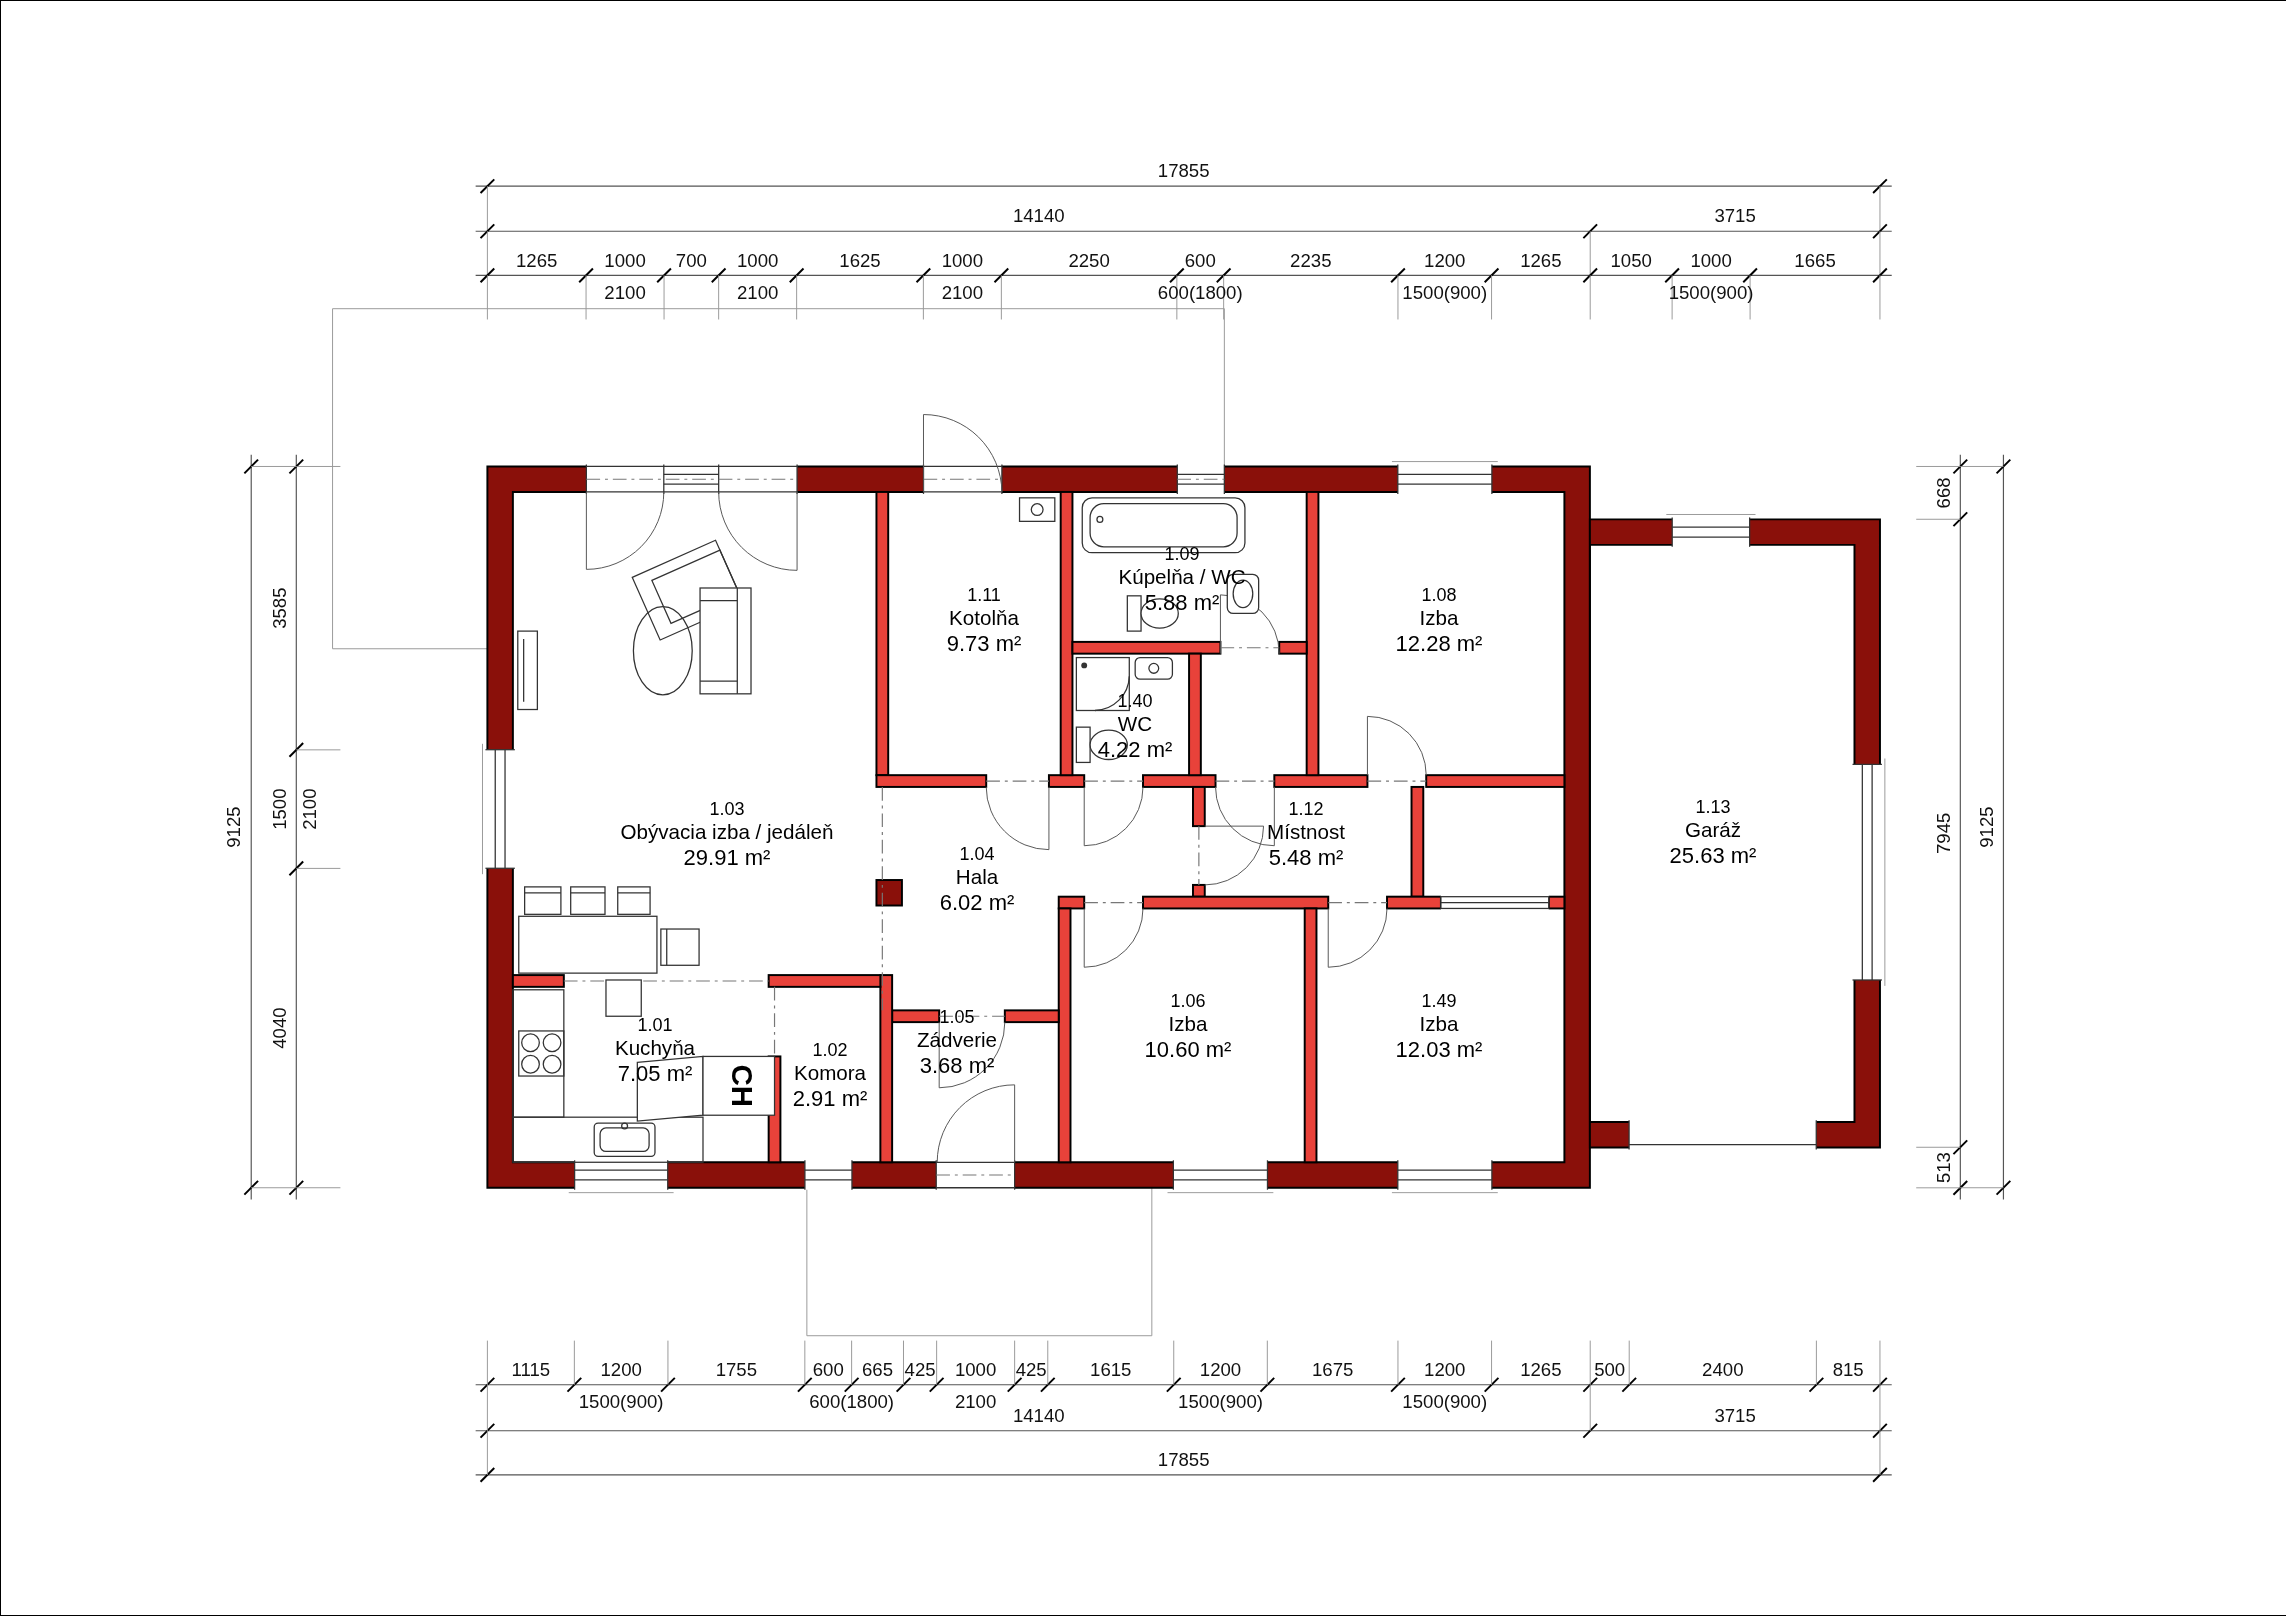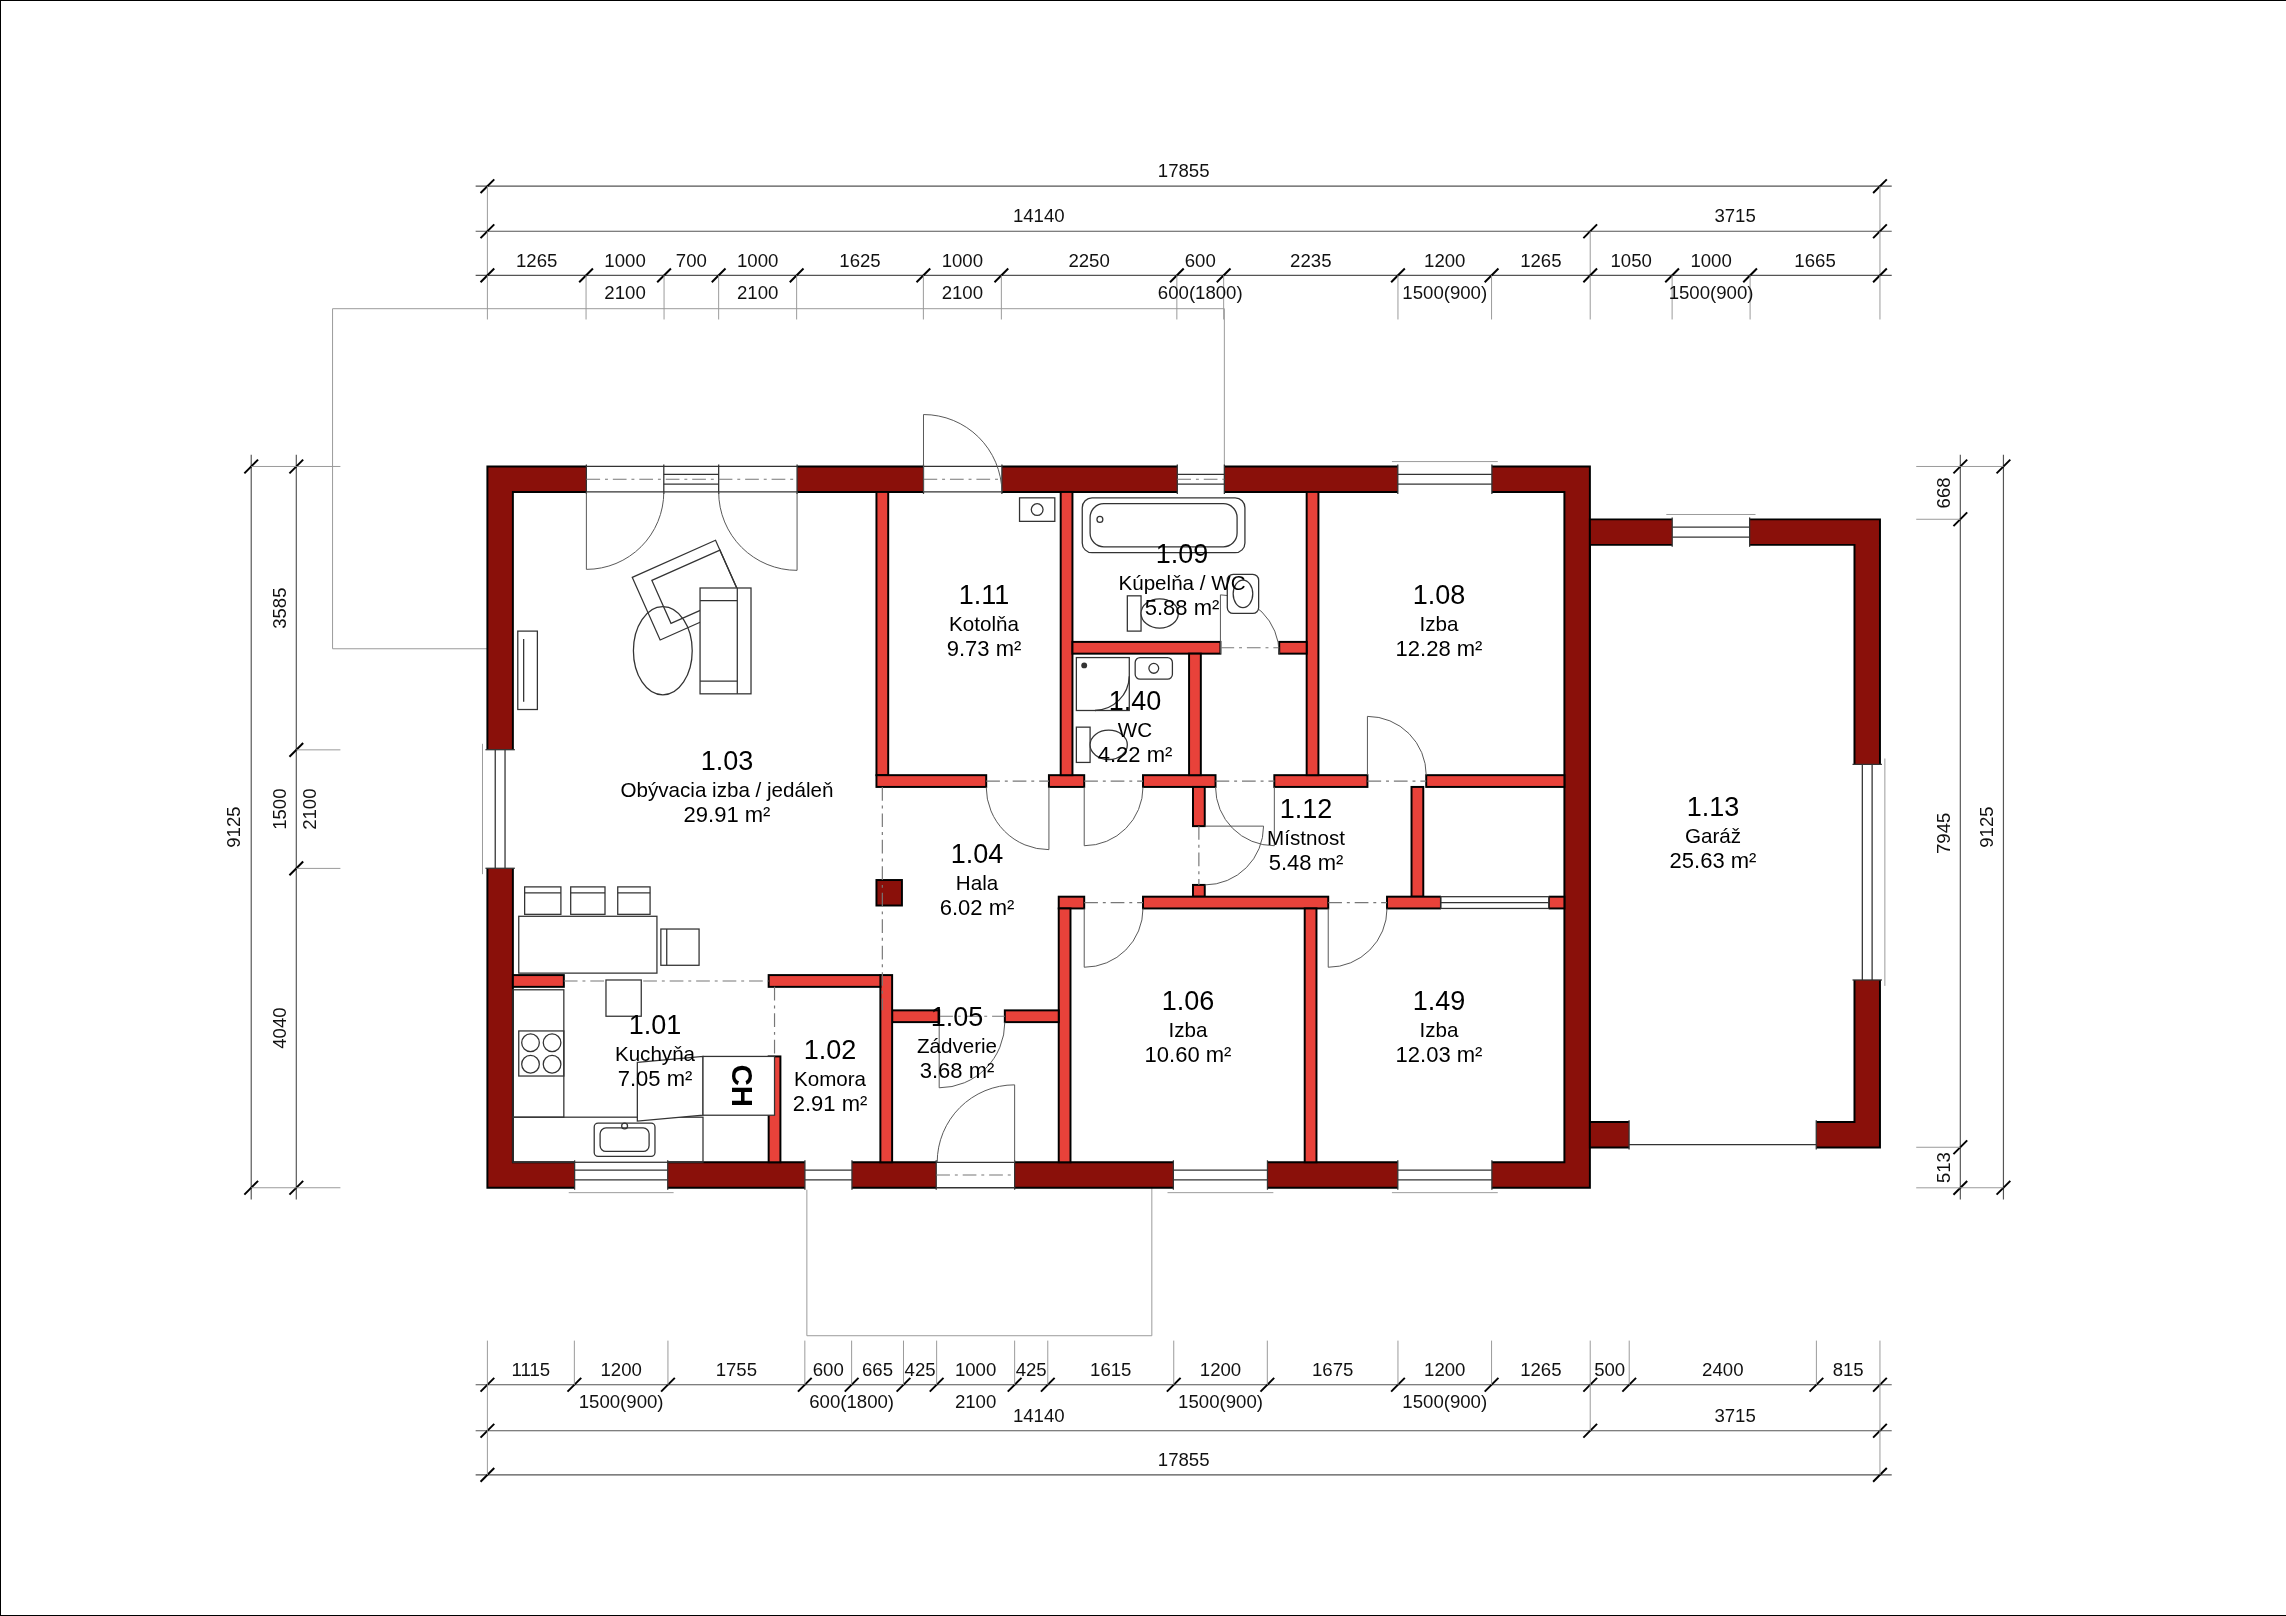--- a/index.html
+++ b/index.html
@@ -6,21 +6,21 @@
   .sheet{
     position:relative; width:2287px; height:1616px; background:#fff;
     font-family:"Liberation Sans", sans-serif; box-shadow: inset 0 0 0 1px #000;
     overflow:hidden;
   }
   svg{position:absolute;left:0;top:0;}
   .room-label{
     position:absolute; transform:translate(-50%,-50%);
     text-align:center; color:#000; white-space:nowrap; line-height:1.18;
   }
-  .room-label .rn{font-size:27px;}
+  .room-label .rn{font-size:18px;}
   .room-label .rm{font-size:20.6px;}
   .room-label .ra{font-size:22px;}
   text.dim{font-size:19px; fill:#111;}
   text.chtxt{font-size:30px; fill:#000; font-weight:bold;}
   .w-ext{fill:#8a100a; stroke:#000; stroke-width:2;}
   .w-int{fill:#e8423a; stroke:#000; stroke-width:2;}
   .thin{stroke:#333; stroke-width:1.3; fill:none;}
   .thin2{stroke:#555; stroke-width:1; fill:none;}
   .guide{stroke:#999; stroke-width:1; fill:none;}
   .dimline{stroke:#555; stroke-width:1.2; fill:none;}
@@ -478,21 +478,21 @@
 <div class="room-label" style="left:655px;top:1051px">
       <div class="rn">1.01</div>
       <div class="rm">Kuchyňa</div>
       <div class="ra">7.05 m²</div>
     </div>
 <div class="room-label" style="left:830px;top:1076px">
       <div class="rn">1.02</div>
       <div class="rm">Komora</div>
       <div class="ra">2.91 m²</div>
     </div>
-<div class="room-label" style="left:727px;top:787px">
+<div class="room-label" style="left:727px;top:835px">
       <div class="rn">1.03</div>
       <div class="rm">Obývacia izba / jedáleň</div>
       <div class="ra">29.91 m²</div>
     </div>
 <div class="room-label" style="left:977px;top:880px">
       <div class="rn">1.04</div>
       <div class="rm">Hala</div>
       <div class="ra">6.02 m²</div>
     </div>
 <div class="room-label" style="left:957px;top:1043px">

